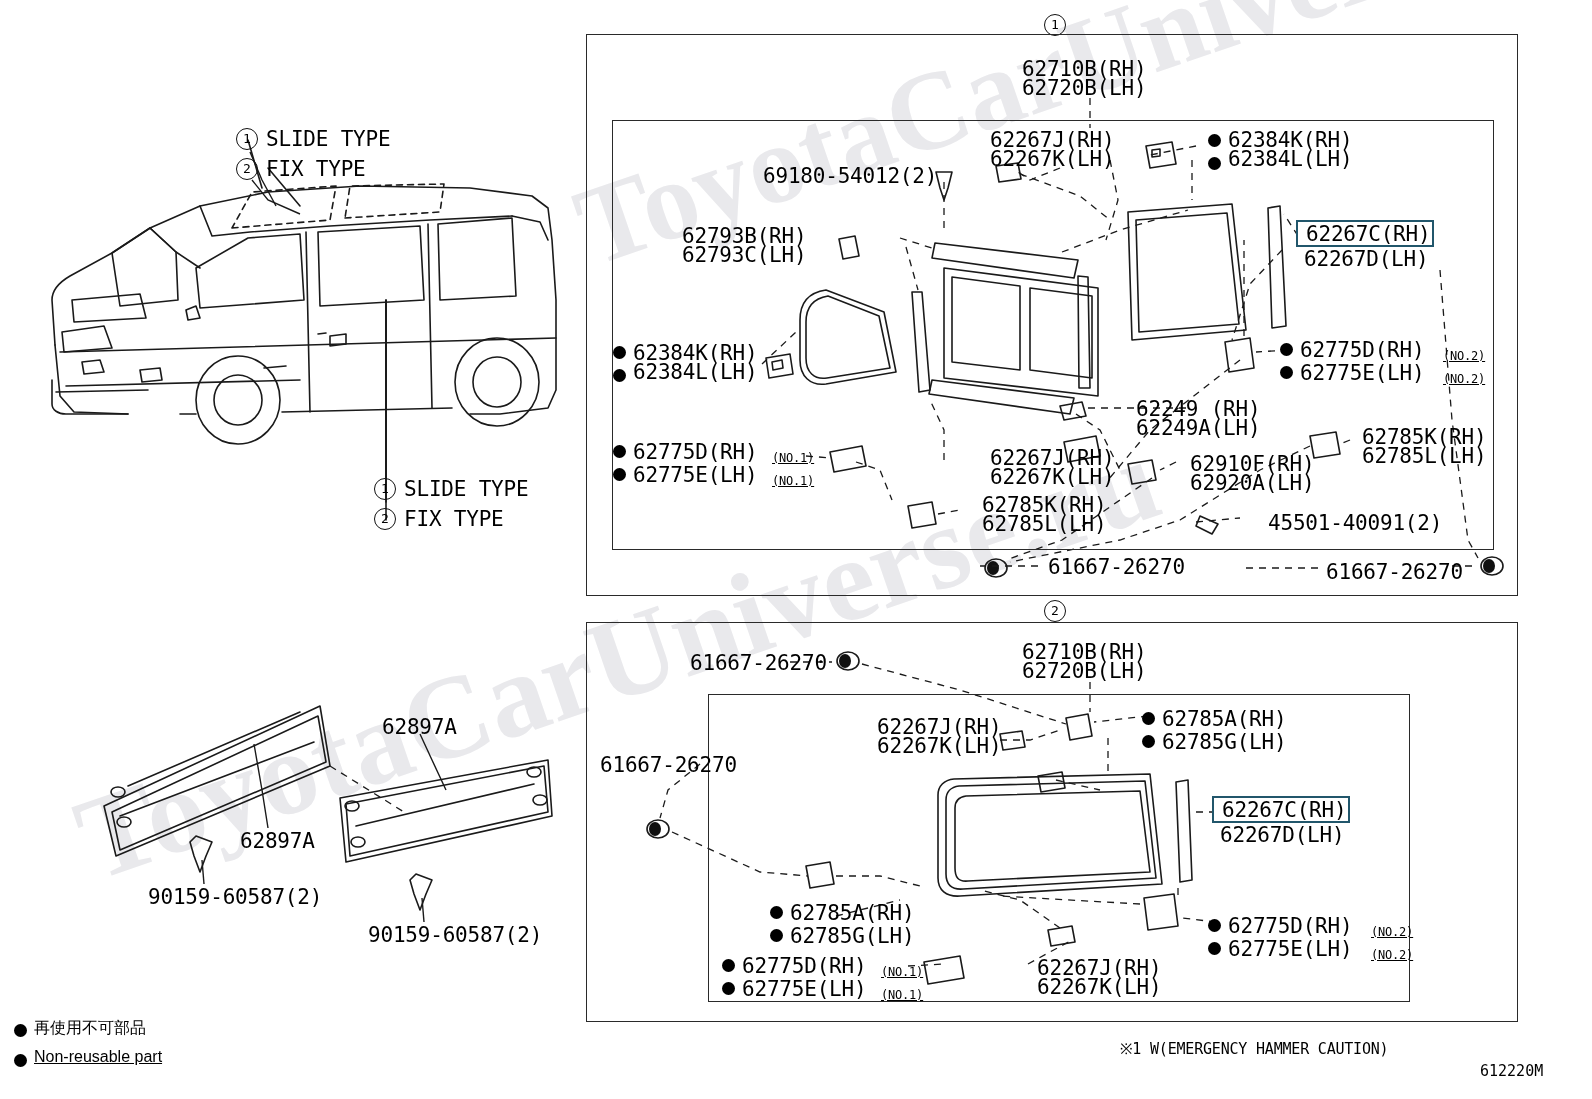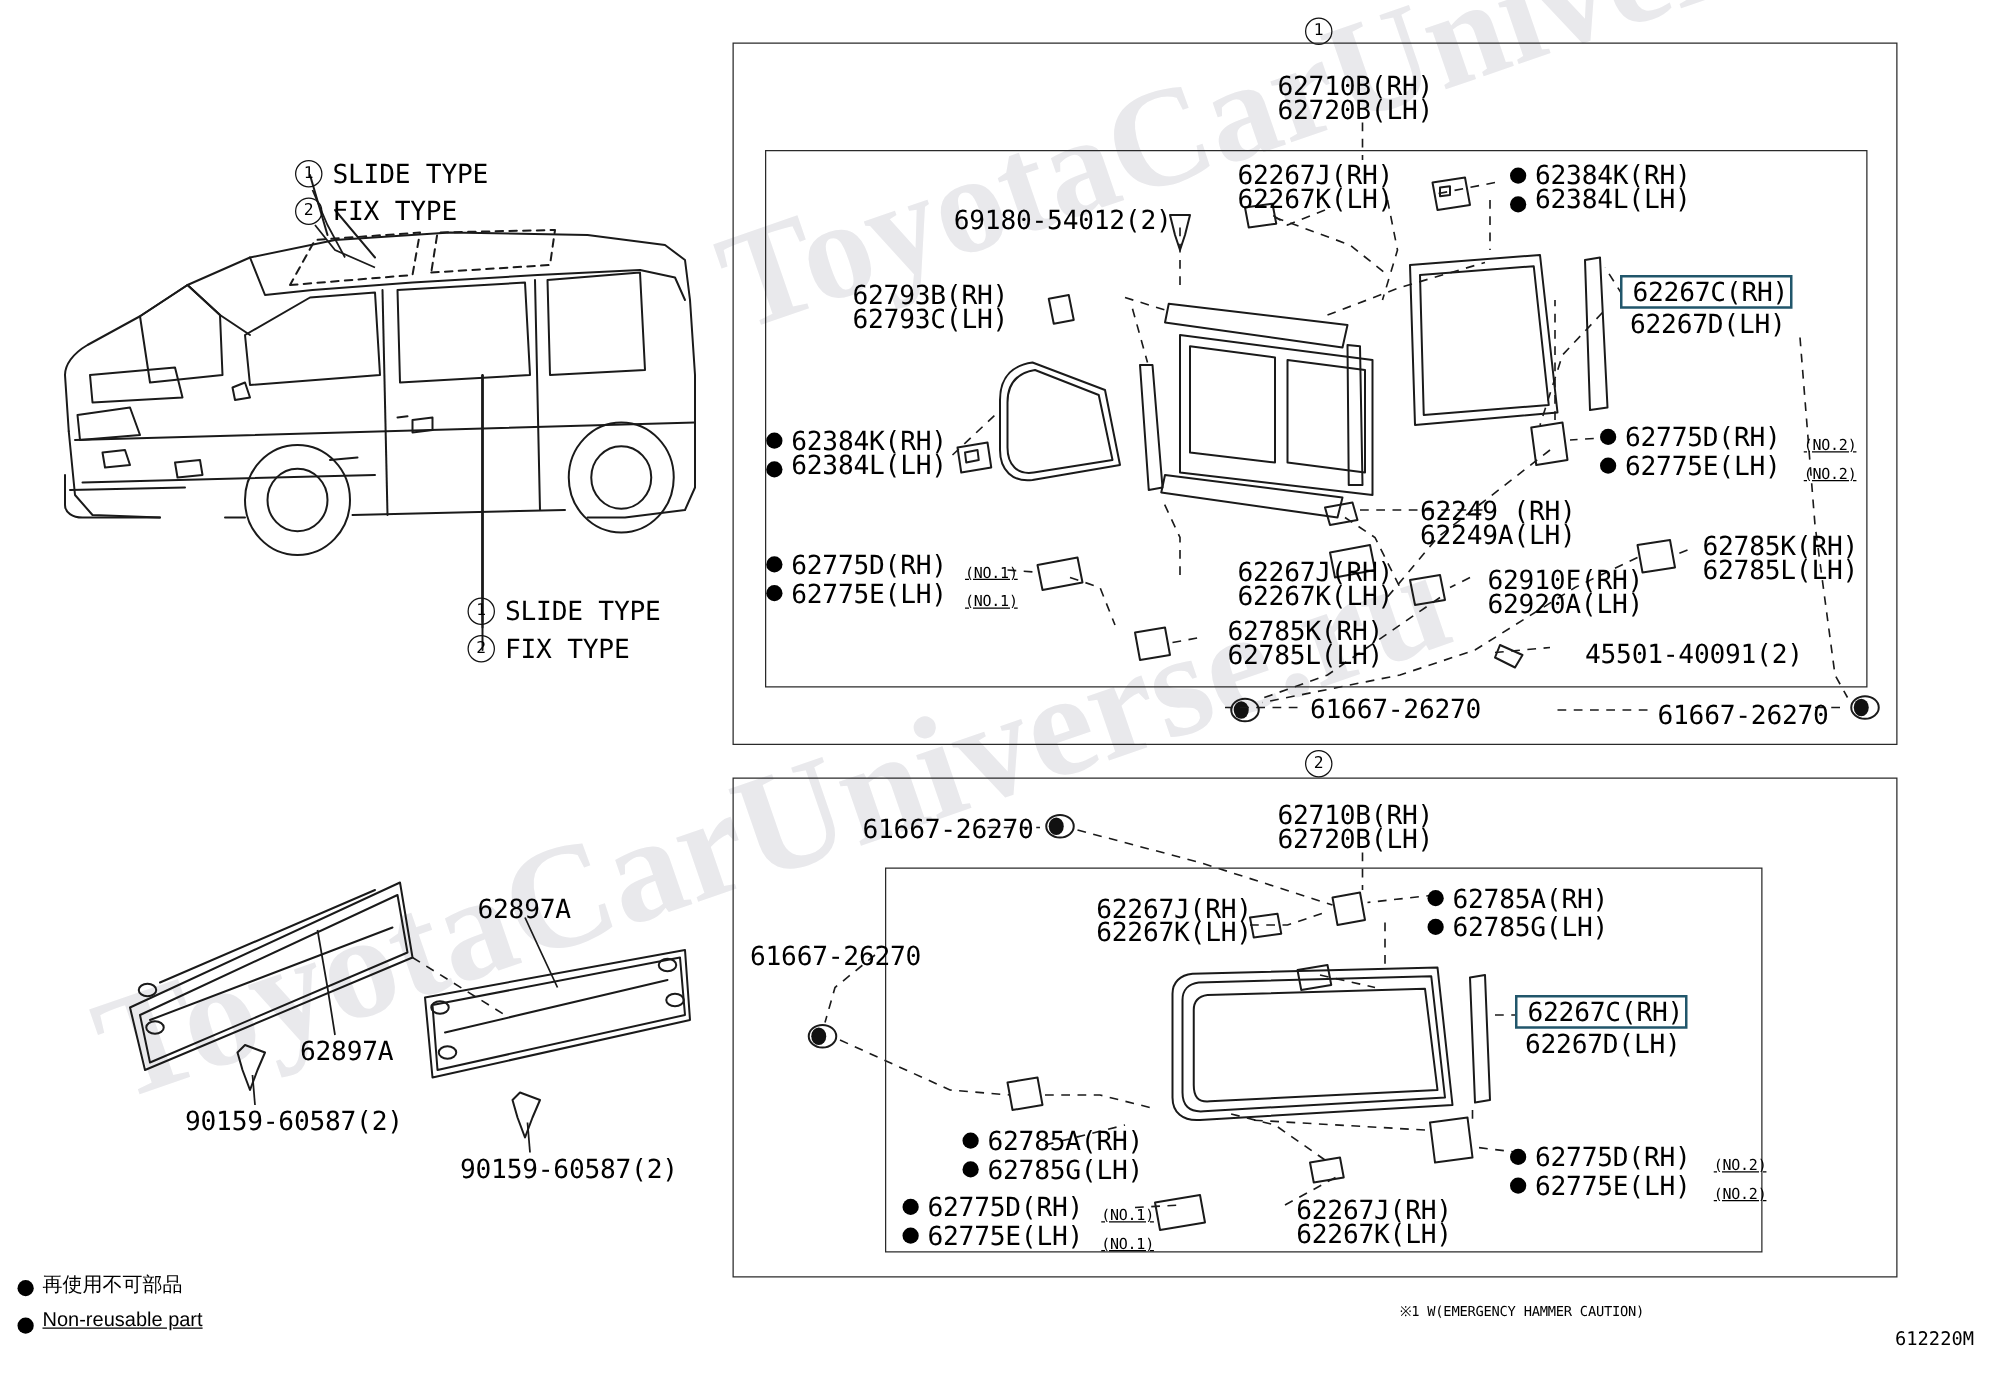--- a/index.html
+++ b/index.html
@@ -57,21 +57,21 @@
     font-size: 21px;
     line-height: 19px;
     white-space: pre;
     letter-spacing: -0.2px;
   }
   .lbl.sm {
     font-size: 12px;
     text-decoration: underline;
   }
   .lbl.note {
-    font-size: 11px;
+    font-size: 15px;
   }
   .circnum {
     position: absolute;
     width: 20px;
     height: 20px;
     border: 1.4px solid #111;
     border-radius: 50%;
     font-family: "DejaVu Sans Mono", monospace;
     font-size: 13px;
     line-height: 19px;
@@ -102,21 +102,20 @@
   .legend-row {
     position: absolute;
     font-family: "Liberation Sans", sans-serif;
     font-size: 16px;
     white-space: nowrap;
   }
   .figcode {
     position: absolute;
     font-family: "DejaVu Sans Mono", monospace;
     font-size: 15px;
-    margin-left: 36px;
   }
 </style>
 </head>
 <body>
 
 <div id="page">
 
   <div class="wm wm1">ToyotaCarUniverse.ru</div>
   <div class="wm wm2">ToyotaCarUniverse.ru</div>
 

